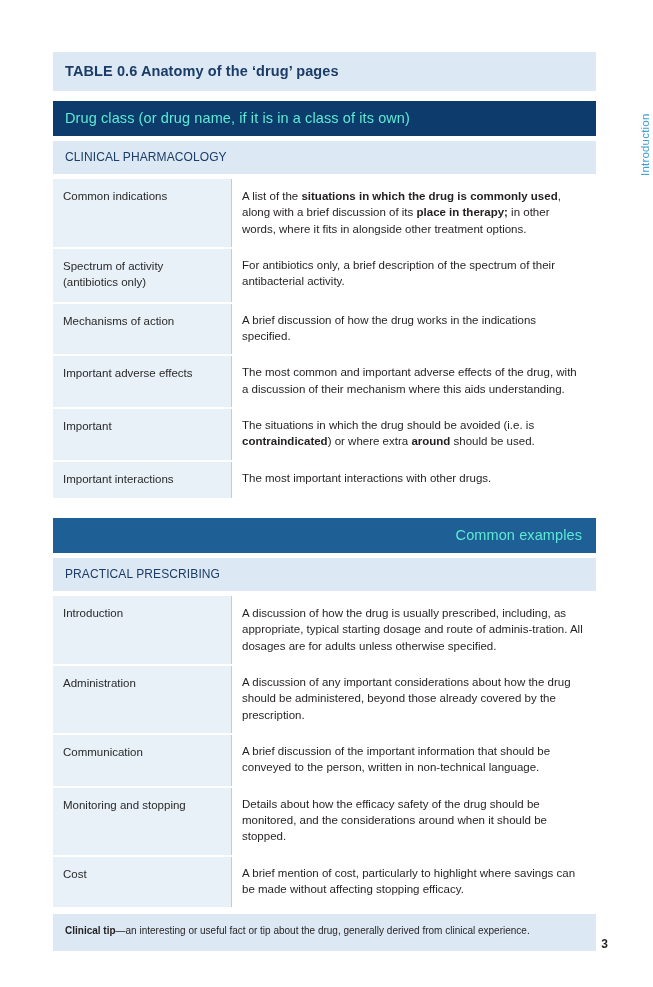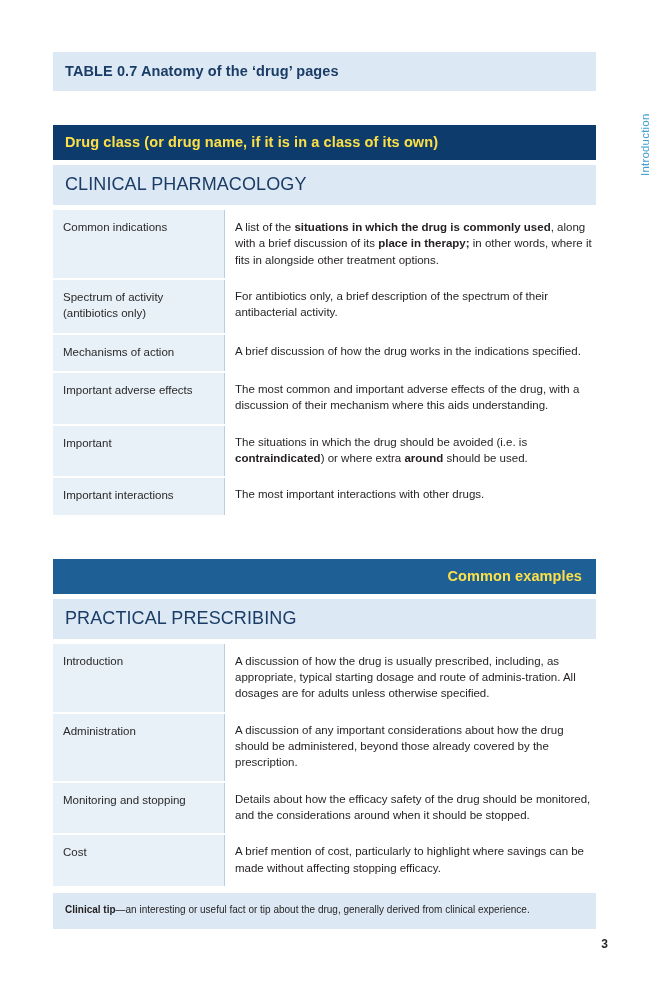--- a/index.html
+++ b/index.html
@@ -61,50 +61,49 @@
     color: #1b3c66;
     letter-spacing: 0.1px;
   }
 
   .gap-8 { height: 10px; }
   .gap-4 { height: 5px; }
 
   
   .bar-dark {
     background: #0d3b6b;
-    color: #fde047;
+    color: #5eead4;
     font-size: 14.5px;
-    font-weight: bold;
+    font-weight: normal;
     padding: 9px 12px 10px 12px;
     letter-spacing: 0.1px;
-    margin-top: 24px;
   }
   .bar-dark.right {
     text-align: right;
     background: #1e5f96;
     padding: 9px 14px 10px 28px;
   }
 
   
   .section-head {
     background: #dce9f4;
     color: #1b3c66;
-    font-size: 18px;
+    font-size: 12px;
     padding: 9px 8px 10px 12px;
     letter-spacing: 0.1px;
   }
 
   table.rows {
     border-collapse: collapse;
     width: 100%;
     table-layout: fixed;
   }
   table.rows td {
     vertical-align: top;
-    padding: 9px 3px 11px 10px;
+    padding: 9px 10px 11px 10px;
     font-size: 11.5px;
     line-height: 1.42;
   }
   td.lbl {
     width: 158px;
     background: #e8f0f8;
     color: #2a2a2a;
     border-bottom: 2px solid #ffffff;
   }
   td.desc {
@@ -137,21 +136,21 @@
 <body>
 
 <div class="page">
 
   <div class="side-tab">
     <span>Introduction</span>
   </div>
 
   <div class="table-wrap">
 
-    <div class="caption">TABLE 0.7 Anatomy of the ‘drug’ pages</div>
+    <div class="caption">TABLE 0.6 Anatomy of the ‘drug’ pages</div>
 
     <div class="gap-8"></div>
 
     <div class="bar-dark">Drug class (or drug name, if it is in a class of its own)</div>
 
     <div class="gap-4"></div>
 
     <div class="section-head">CLINICAL PHARMACOLOGY</div>
 
     <div class="gap-4"></div>
@@ -199,20 +198,24 @@
       <tbody>
           <tr>
         <td class="lbl">Introduction</td>
         <td class="desc">A discussion of how the drug is usually prescribed, including, as appropriate, typical starting dosage and route of adminis-tration. All dosages are for adults unless otherwise specified.</td>
       </tr>
       <tr>
         <td class="lbl">Administration</td>
         <td class="desc">A discussion of any important considerations about how the drug should be administered, beyond those already covered by the prescription.</td>
       </tr>
       <tr>
+        <td class="lbl">Communication</td>
+        <td class="desc">A brief discussion of the important information that should be conveyed to the person, written in non-technical language.</td>
+      </tr>
+      <tr>
         <td class="lbl">Monitoring and stopping</td>
         <td class="desc">Details about how the efficacy safety of the drug should be monitored, and the considerations around when it should be stopped.</td>
       </tr>
       <tr>
         <td class="lbl">Cost</td>
         <td class="desc">A brief mention of cost, particularly to highlight where savings can be made without affecting stopping efficacy.</td>
       </tr>
     </tbody>
       </table>
 

